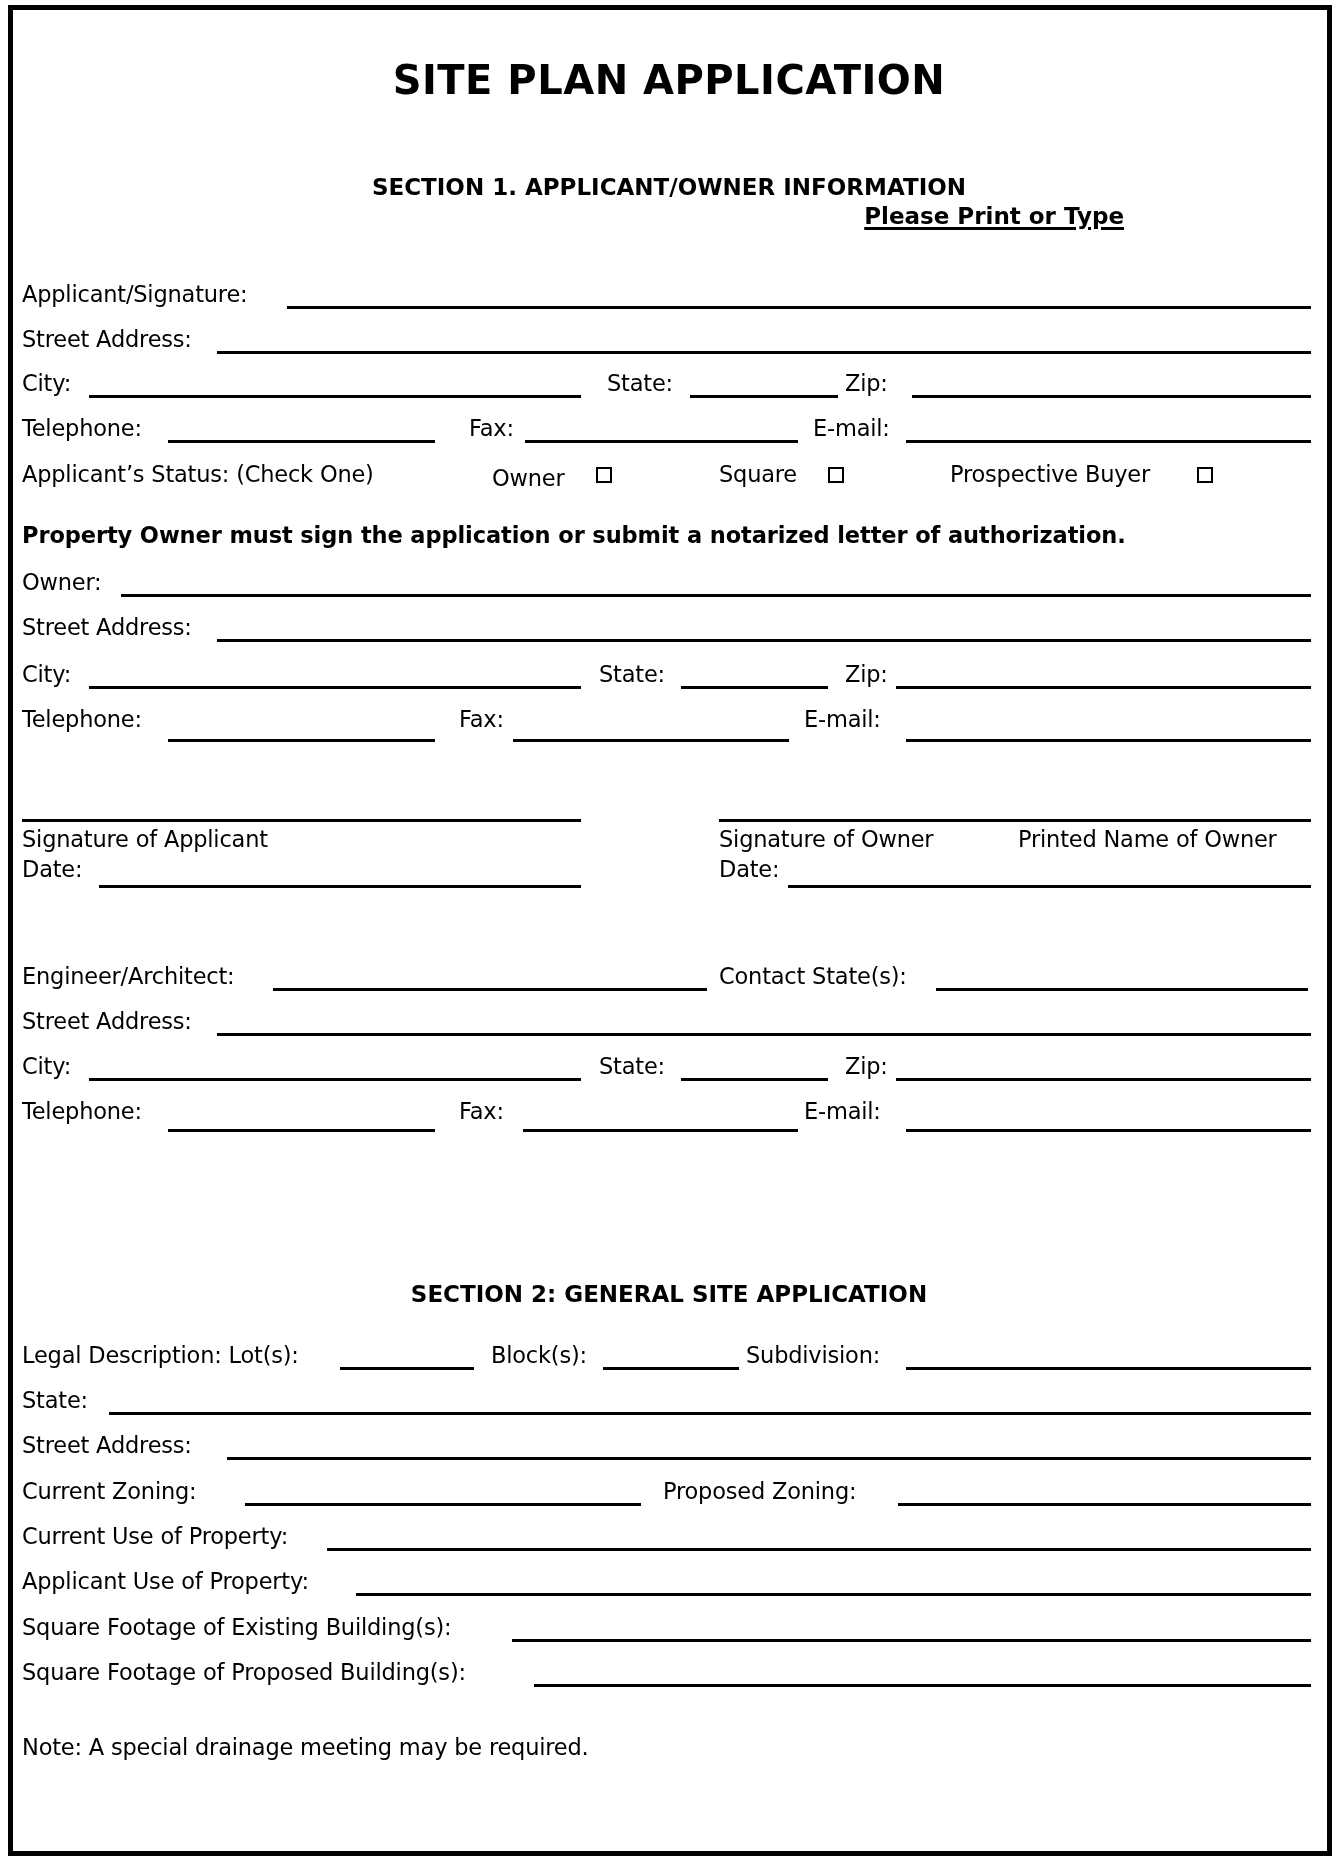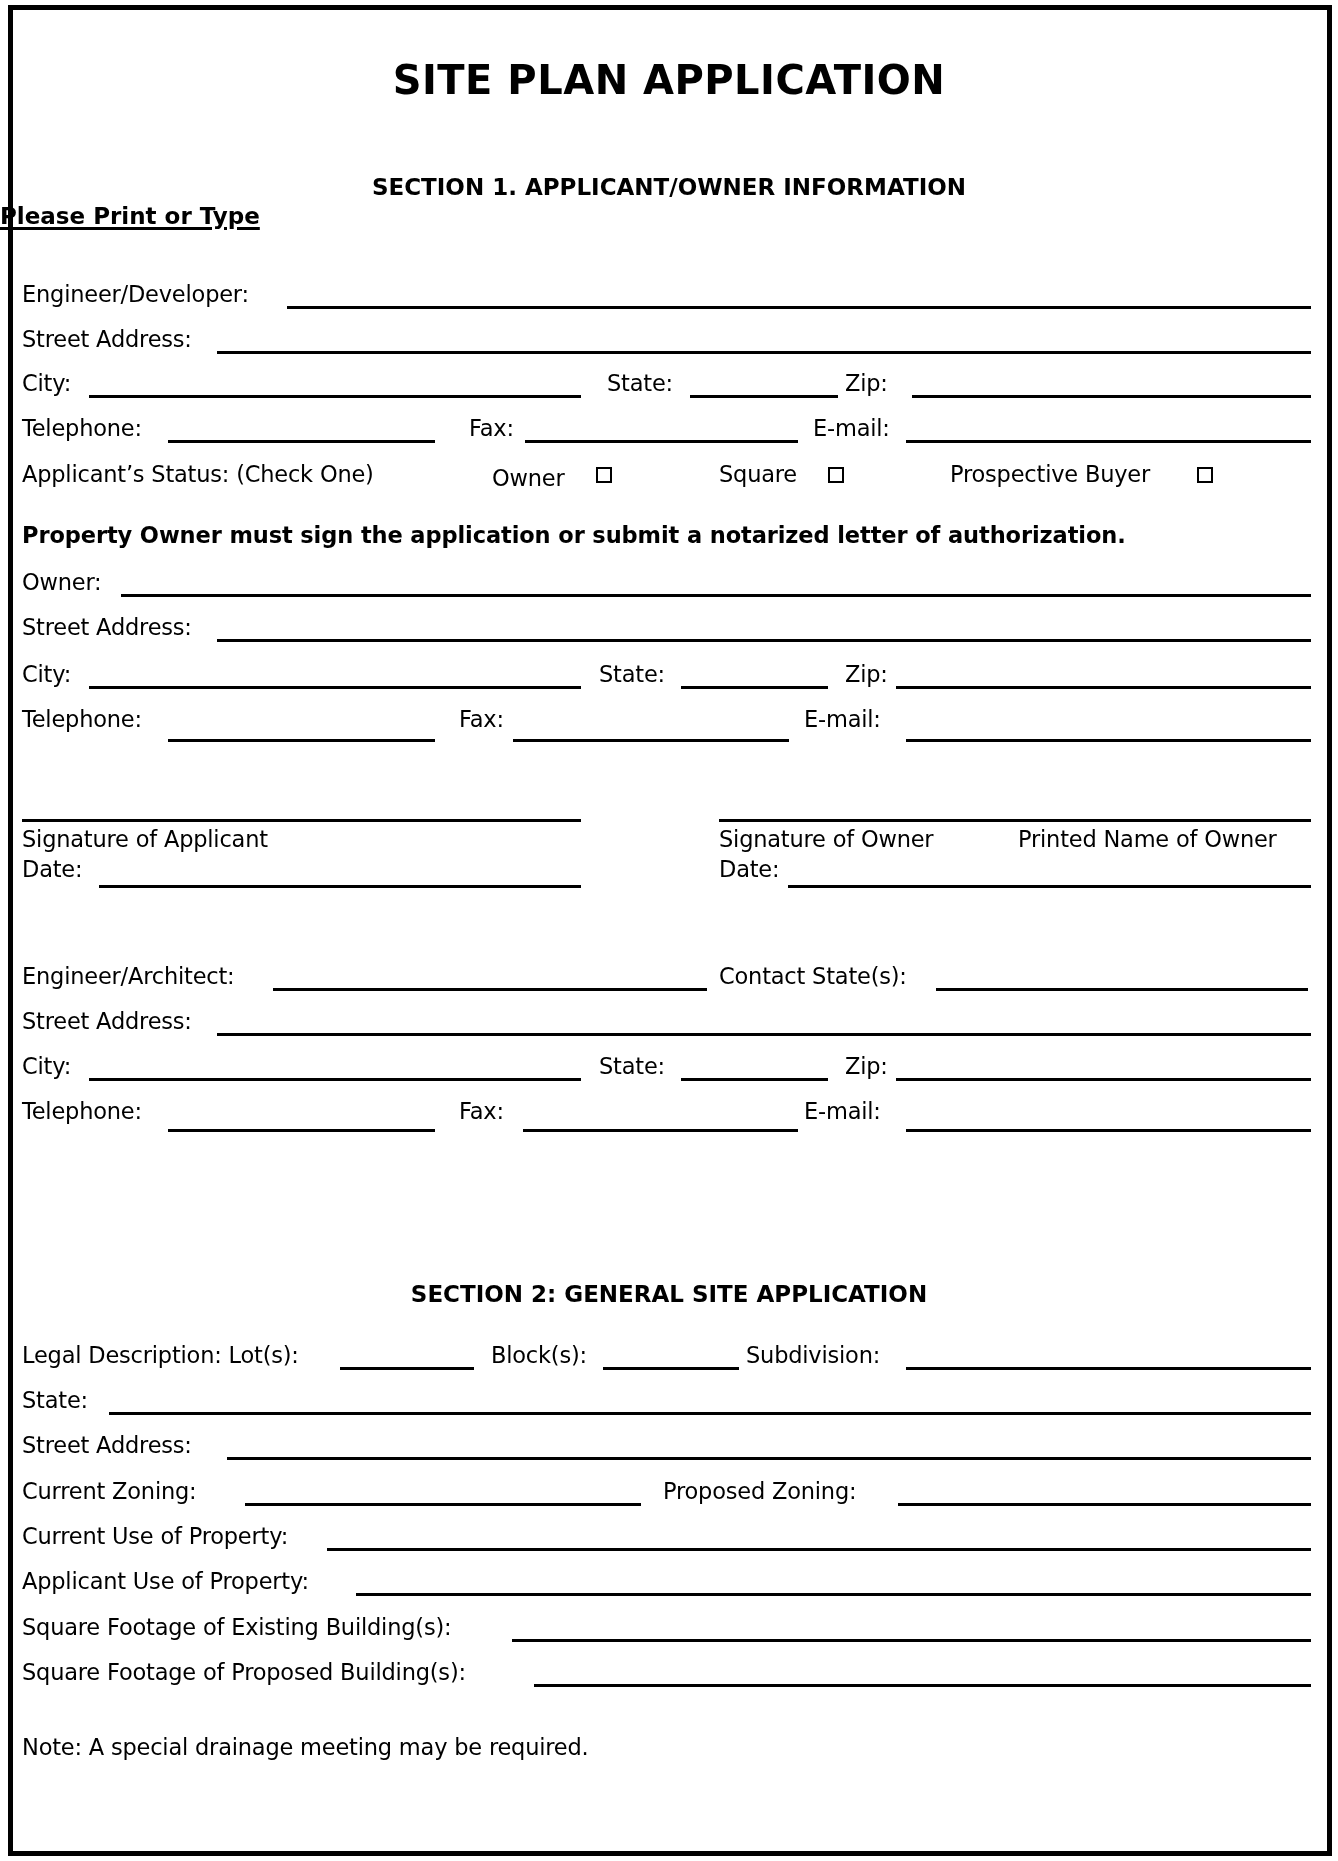--- a/index.html
+++ b/index.html
@@ -6,34 +6,34 @@
   body { width:1338px; height:1861px; position:relative; overflow:hidden;
          font-family:"DejaVu Sans", sans-serif; color:#000; }
   .frame { position:absolute; left:8px; top:5px; width:1314px; height:1841px;
            border:5px solid #000; }
   .t { position:absolute; font-size:22.5px; line-height:1; white-space:nowrap; letter-spacing:-0.2px; }
   .ln { position:absolute; height:3px; background:#000; }
   .cb { position:absolute; width:12px; height:12px; border:2px solid #000; background:#fff; }
   .title { position:absolute; left:0; width:1338px; top:36px; text-align:center;
            font-size:40px; font-weight:bold; letter-spacing:0.5px;margin-top:21px; }
   .sec { position:absolute; left:0; width:1338px; text-align:center; font-size:23px; font-weight:bold; }
-  .sub { position:absolute; left:0; width:1124px; text-align:left; font-size:23px; font-weight:bold; text-decoration:underline; text-decoration-thickness:3px; text-underline-offset:3px; }
+  .sub { position:absolute; left:0; width:1124px; text-align:right; font-size:23px; font-weight:bold; text-decoration:underline; text-decoration-thickness:3px; text-underline-offset:3px; }
   .bi { position:absolute; font-size:22.5px; font-weight:bold; white-space:nowrap; letter-spacing:-0.1px; }
 </style>
 </head>
 <body>
 
 <div class="frame"></div>
 
 <div class="title">SITE PLAN APPLICATION</div>
 
 <div class="sec" style="top:174px">SECTION 1.  APPLICANT/OWNER INFORMATION</div>
 <div class="sub" style="top:203px">Please Print or Type</div>
 
-<div class="t" style="left:22px;top:283px">Engineer/Developer:</div>
+<div class="t" style="left:22px;top:283px">Applicant/Signature:</div>
 <div class="ln" style="left:287px;width:1024px;top:306px"></div>
 
 <div class="t" style="left:22px;top:328px">Street Address:</div>
 <div class="ln" style="left:217px;width:1094px;top:351px"></div>
 
 <div class="t" style="left:22px;top:372px">City:</div>
 <div class="ln" style="left:89px;width:492px;top:395px"></div>
 <div class="t" style="left:607px;top:372px">State:</div>
 <div class="ln" style="left:690px;width:148px;top:395px"></div>
 <div class="t" style="left:845px;top:372px">Zip:</div>

